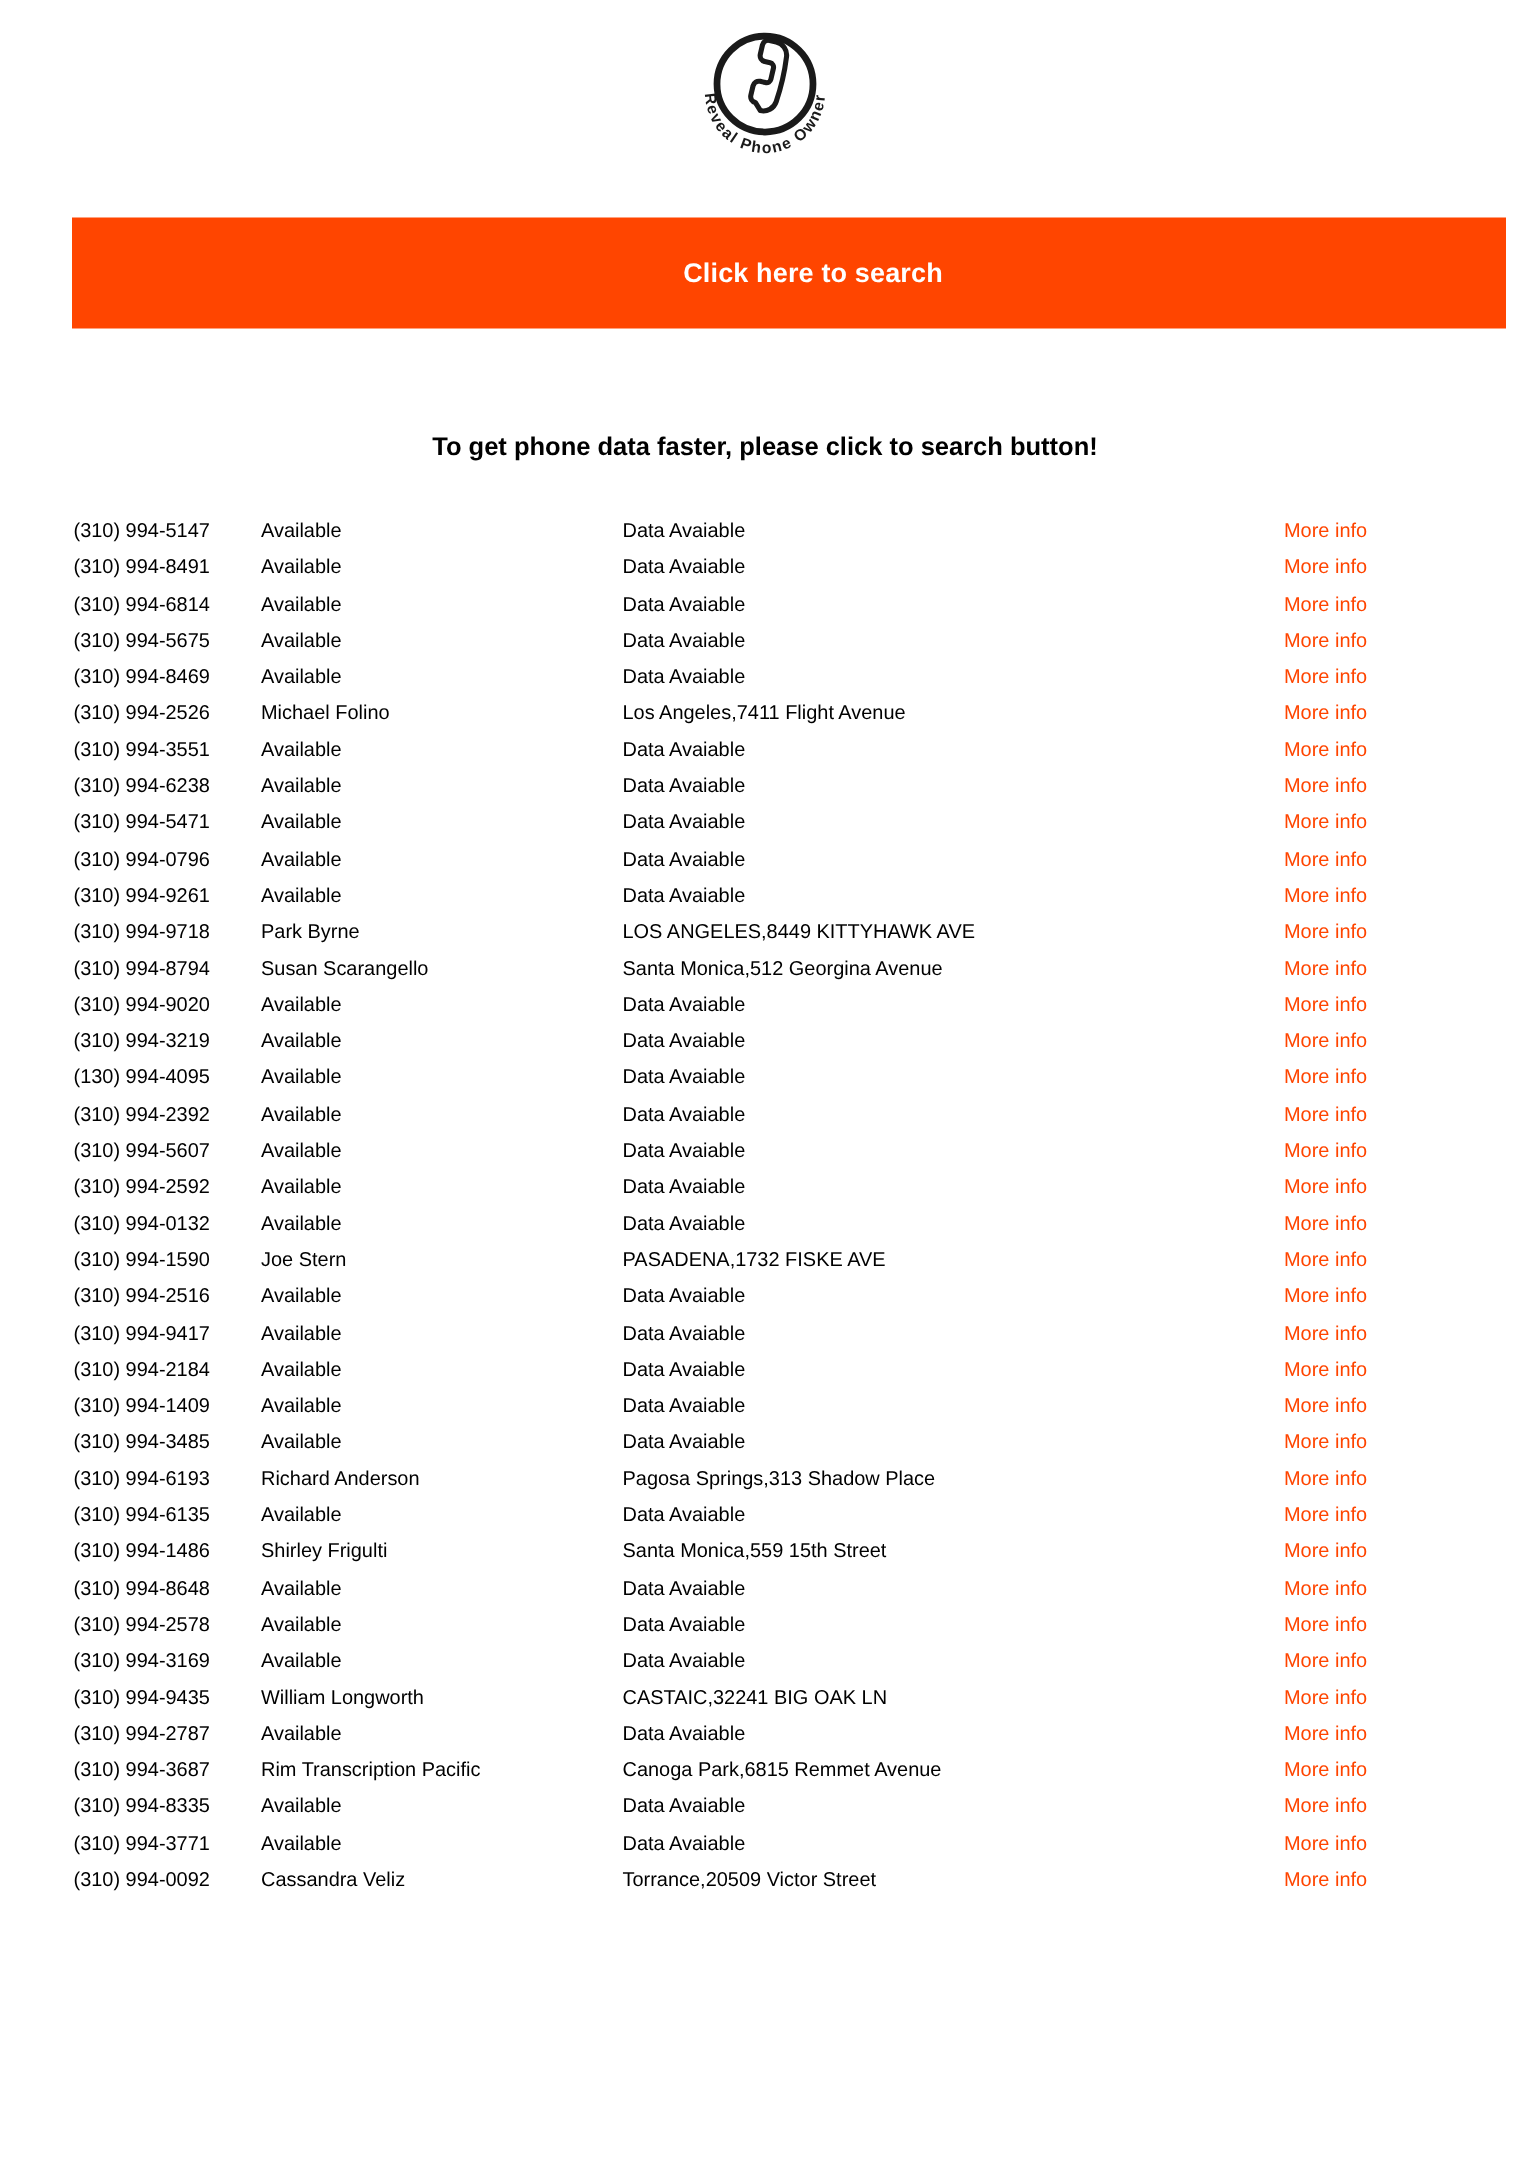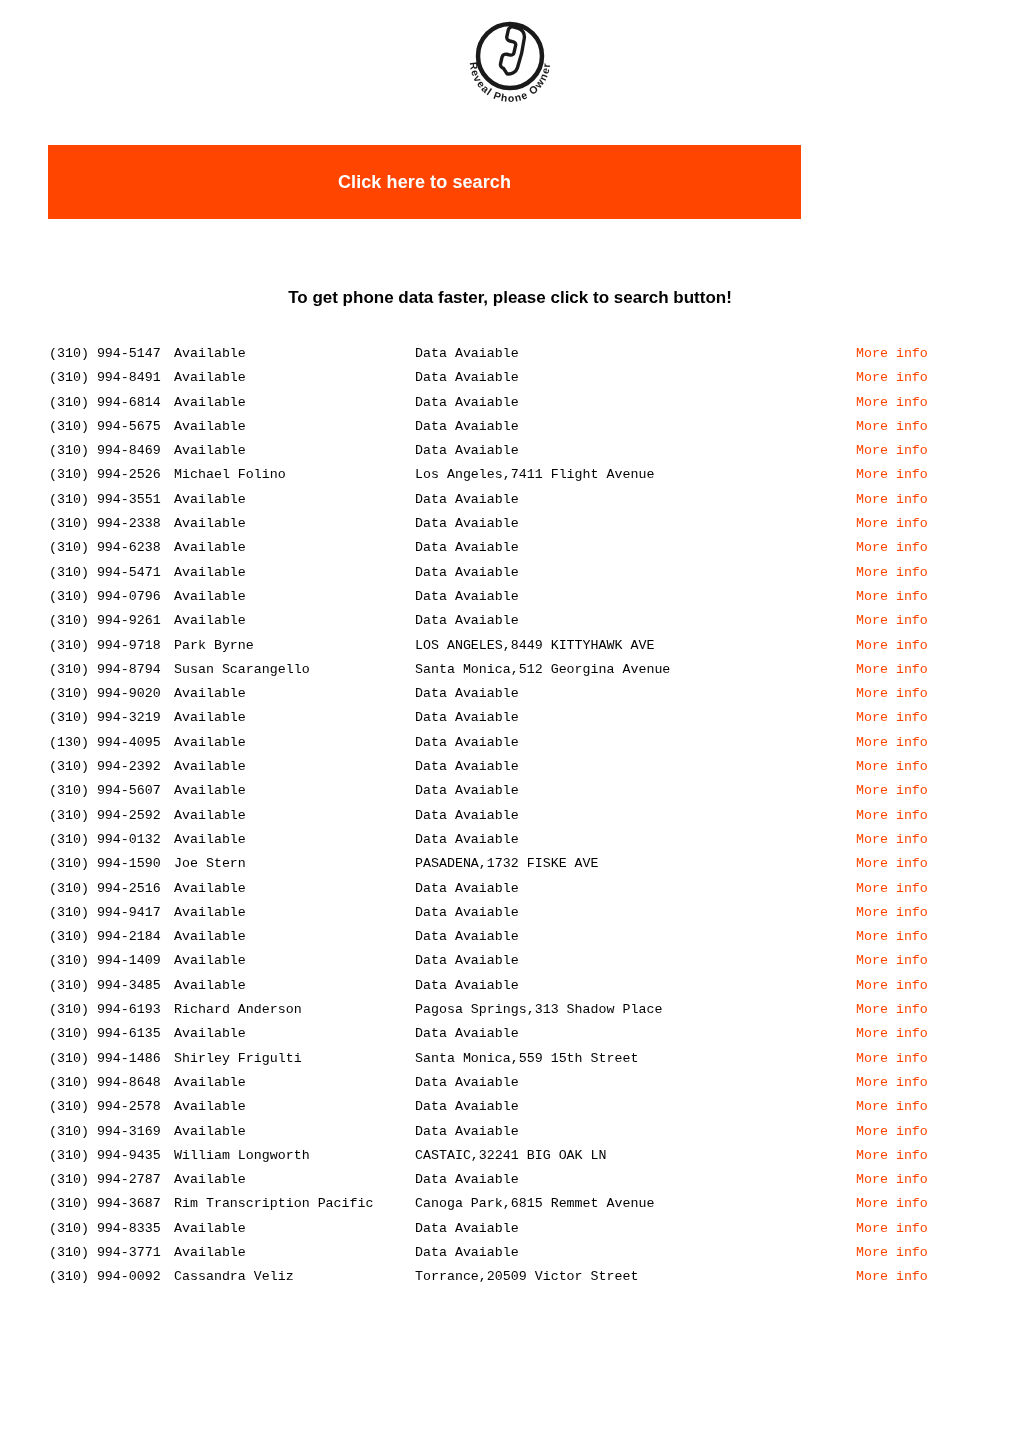--- a/index.html
+++ b/index.html
@@ -33,27 +33,28 @@
     width: 112px;
     height: 104px;
   }
   .logo svg { display: block; }
 
   
   .search-banner {
     position: absolute;
     left: 48px;
     top: 145px;
-    width: 753px;
+    width: 924px;
     height: 74px;
     background: #ff4500;
     display: flex;
     align-items: center;
     justify-content: center;
     cursor: pointer;
+    padding-left: 32px;
   }
   .search-banner-label {
     color: #ffffff;
     font-size: 18px;
     font-weight: bold;
     letter-spacing: 0.1px;
   }
 
   
   .headline {
@@ -67,21 +68,20 @@
     color: #000000;
   }
 
   
   .listing {
     position: absolute;
     left: 49px;
     top: 342px;
     width: 920px;
     border-collapse: collapse;
-    font-family: Liberation Mono, monospace;
   }
   .listing tr { height: 24.3px; }
   .listing td {
     padding: 0;
     font-size: 13.3px;
     line-height: 24.3px;
     color: #000000;
     white-space: nowrap;
     vertical-align: middle;
   }
@@ -178,26 +178,20 @@
         <td class="c-addr">Los Angeles,7411 Flight Avenue</td>
         <td class="c-link"><a class="more-link">More info</a></td>
       </tr>
       <tr>
         <td class="c-phone">(310) 994-3551</td>
         <td class="c-name">Available</td>
         <td class="c-addr">Data Avaiable</td>
         <td class="c-link"><a class="more-link">More info</a></td>
       </tr>
       <tr>
-        <td class="c-phone">(310) 994-2338</td>
-        <td class="c-name">Available</td>
-        <td class="c-addr">Data Avaiable</td>
-        <td class="c-link"><a class="more-link">More info</a></td>
-      </tr>
-      <tr>
         <td class="c-phone">(310) 994-6238</td>
         <td class="c-name">Available</td>
         <td class="c-addr">Data Avaiable</td>
         <td class="c-link"><a class="more-link">More info</a></td>
       </tr>
       <tr>
         <td class="c-phone">(310) 994-5471</td>
         <td class="c-name">Available</td>
         <td class="c-addr">Data Avaiable</td>
         <td class="c-link"><a class="more-link">More info</a></td>

